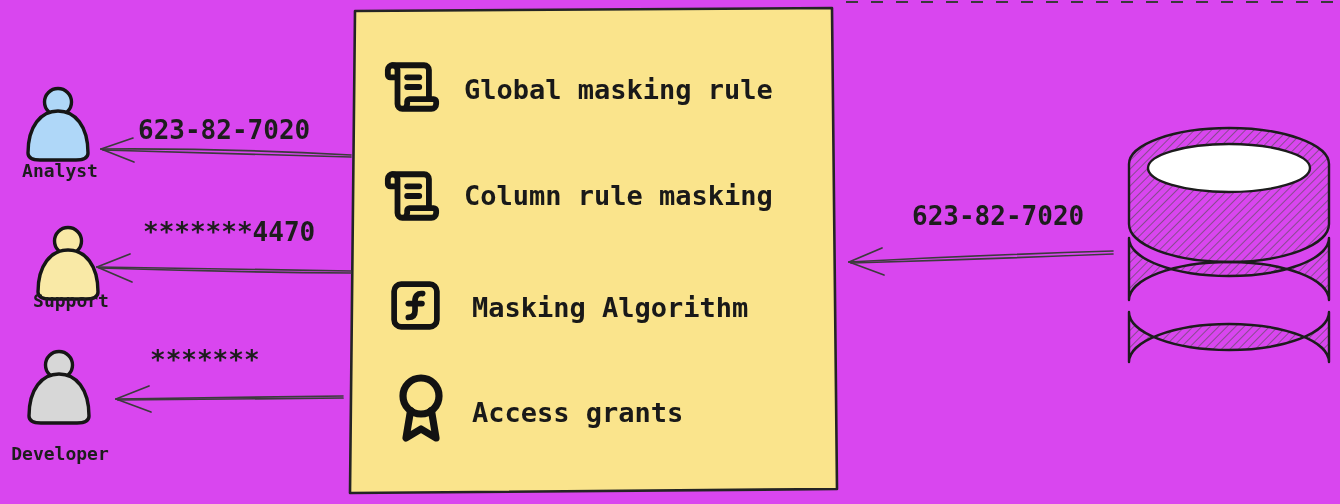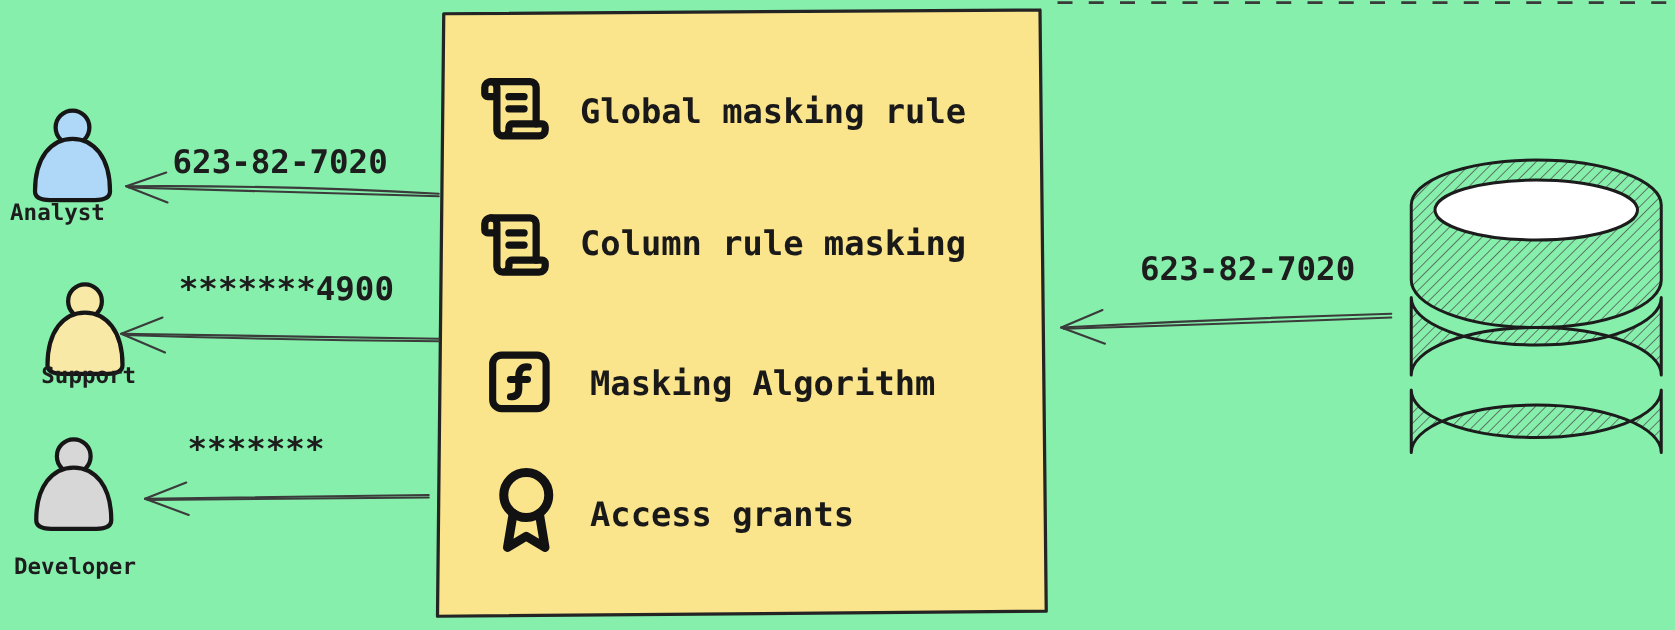--- a/index.html
+++ b/index.html
@@ -1,20 +1,20 @@
 <!DOCTYPE html>
 <html><head>
 <meta charset="utf-8">
 <style>
   html, body { margin: 0; padding: 0; background: #ffffff; }
   .canvas {
     position: relative;
     width: 1340px;
     height: 504px;
-    background: #86efac;
+    background: #d946ef;
     overflow: hidden;
     font-family: "DejaVu Sans Mono", "Liberation Mono", monospace;
     color: #1d1d1d;
   }
   svg.scene {
     position: absolute;
     left: 0; top: 0;
     width: 1340px; height: 504px;
   }
   .txt {
@@ -25,21 +25,21 @@
   }
   .value-label { font-size: 26px; line-height: 30px; text-align: left; }
   .persona-label { font-size: 18px; line-height: 20px; text-align: center; }
   .box-item-label { font-size: 27px; line-height: 32px; text-align: left; color: #191919; }
 
   .v-analyst   { left: 138px; top: 115px; width: 188px; }
   .v-support   { left: 143px; top: 217px; width: 188px; }
   .v-developer { left: 150px; top: 345px; width: 116px; }
   .v-source    { left: 912px; top: 201px; width: 190px; }
 
-  .l-analyst   { left: 4px;  top: 161px; width: 84px; }
+  .l-analyst   { left: 18px;  top: 161px; width: 84px; }
   .l-support   { left: 29px; top: 291px; width: 84px; }
   .l-developer { left: 8px;  top: 444px; width: 104px; }
 
   .item-1 { left: 464px; top: 74px;  }
   .item-2 { left: 464px; top: 180px; }
   .item-3 { left: 472px; top: 292px; }
   .item-4 { left: 472px; top: 397px; }
 
   .box-icon {
     position: absolute;
@@ -133,17 +133,17 @@
   <div class="txt box-item-label item-1">Global masking rule</div>
   <div class="txt box-item-label item-2">Column rule masking</div>
   <div class="txt box-item-label item-3">Masking Algorithm</div>
   <div class="txt box-item-label item-4">Access grants</div>
 
   <div class="txt persona-label l-analyst">Analyst</div>
   <div class="txt persona-label l-support">Support</div>
   <div class="txt persona-label l-developer">Developer</div>
 
   <div class="txt value-label v-analyst">623-82-7020</div>
-  <div class="txt value-label v-support">*******4900</div>
+  <div class="txt value-label v-support">*******4470</div>
   <div class="txt value-label v-developer">*******</div>
   <div class="txt value-label v-source">623-82-7020</div>
 
 </div>
 
 </body></html>

